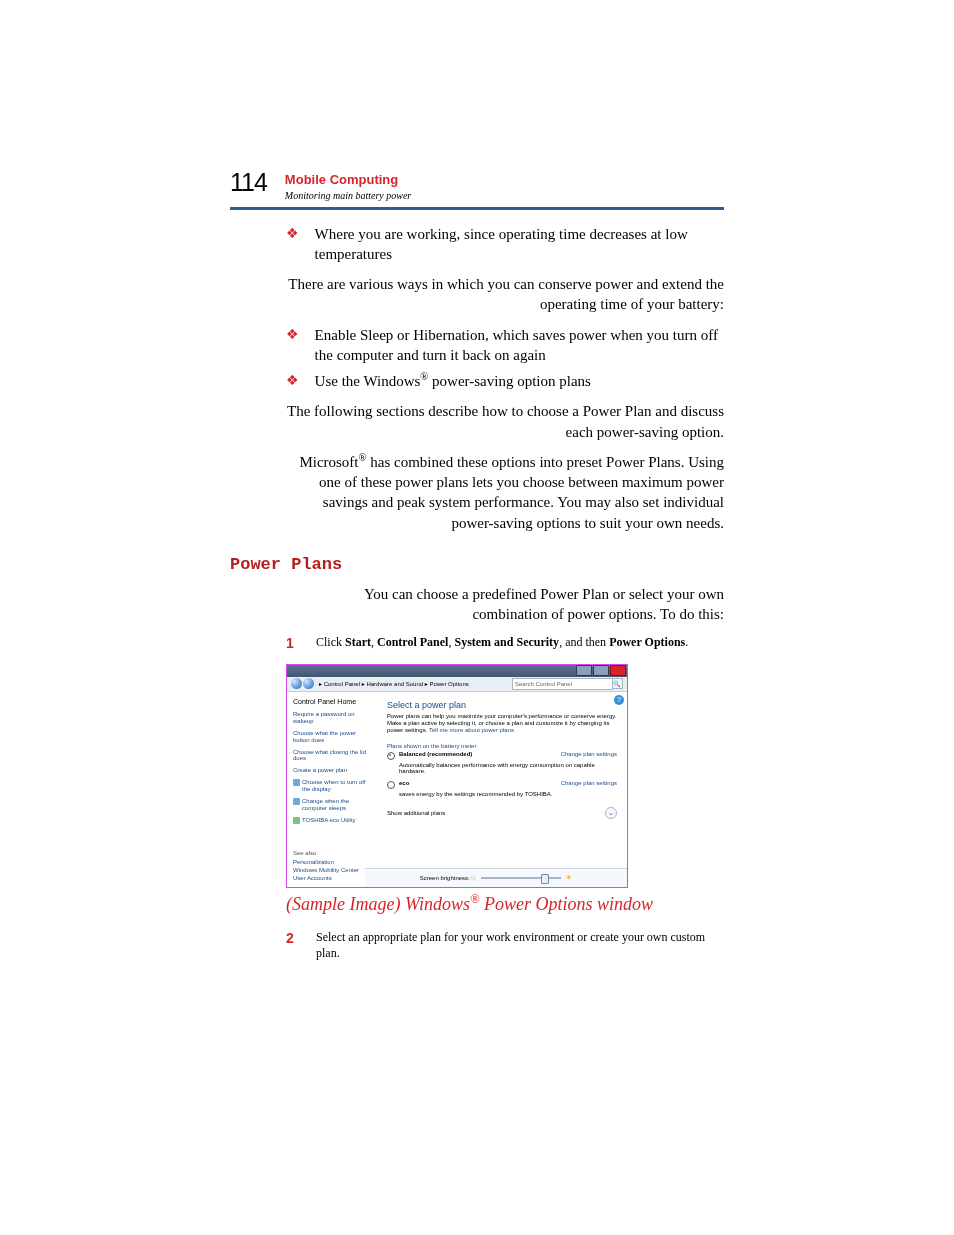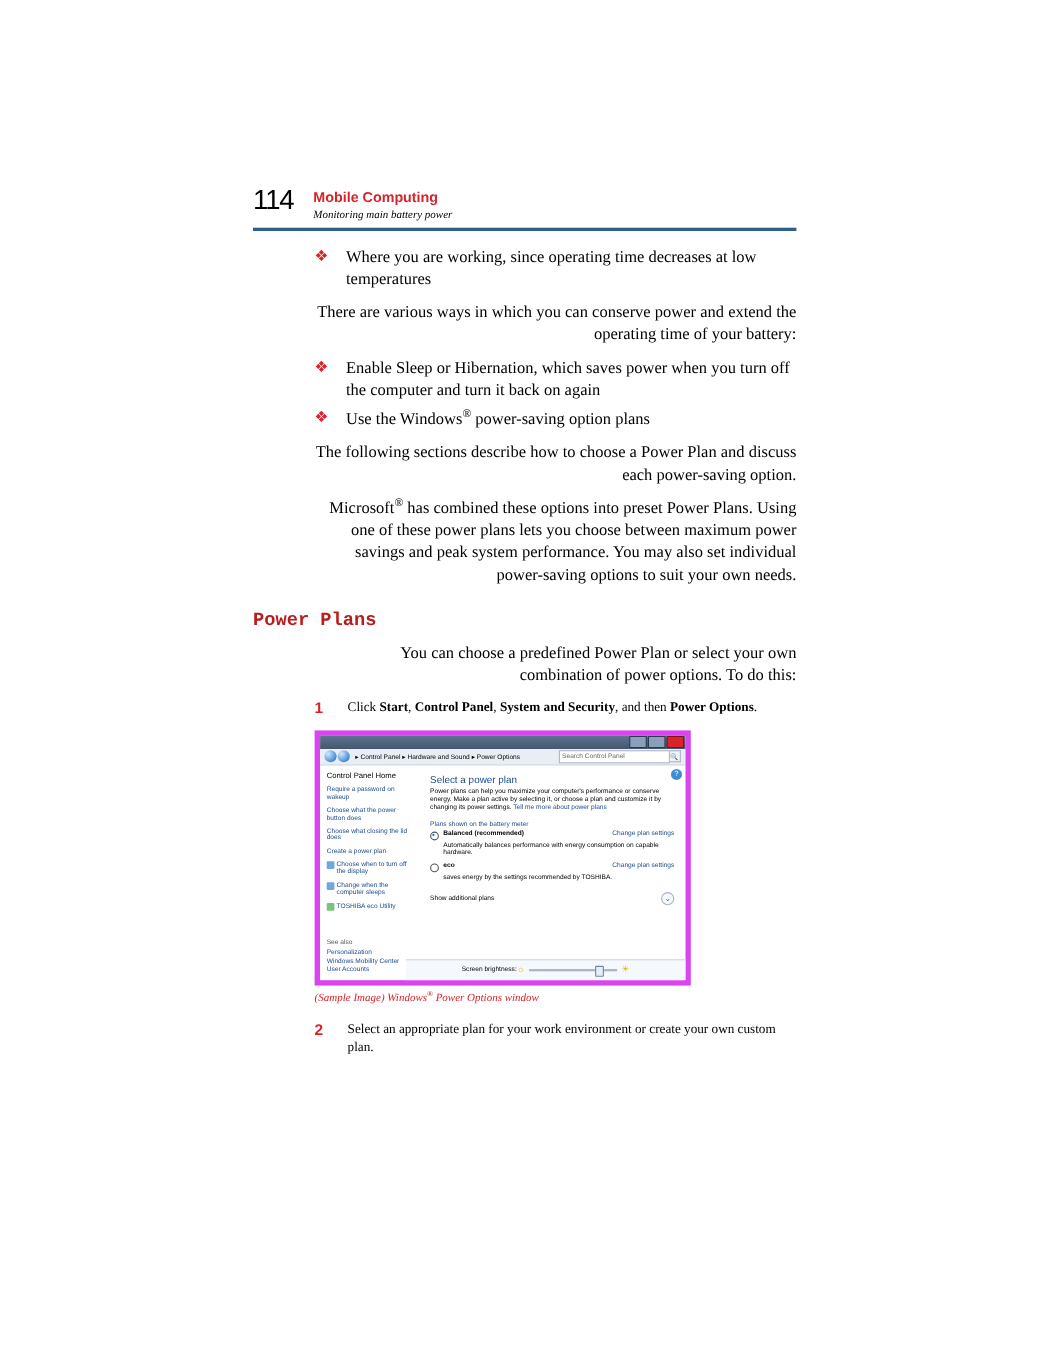--- a/index.html
+++ b/index.html
@@ -121,21 +121,21 @@
     margin-top: 4px;
     margin-bottom: 8px;
   }
 
   
   .figure {
     margin: 10px 0 4px 56px;
     width: 342px;
   }
   .fig-window {
-    border: 5px solid #d946ef;
+    border: 1px solid #d946ef;
     background: #fff;
     position: relative;
   }
   .fig-titlebar {
     height: 12px;
     background: linear-gradient(#5f7490,#44566f);
     display:flex;
     justify-content:flex-end;
     align-items:center;
     padding:0 1px;
@@ -223,21 +223,21 @@
   }
   .brightness-track{
     width:80px;height:2px;background:#a8b4c4;margin:0 4px;position:relative;
   }
   .brightness-thumb{
     position:absolute;top:-3px;left:60px;width:6px;height:8px;
     background:#e6eef7;border:1px solid #6a88aa;border-radius:1px;
   }
   .sun{color:#e6b800;font-size:8px;}
   .caption{
-    font-style:italic;color:#d9232a;font-size:10px;margin:6px 0 14px 56px;
+    font-style:italic;color:#d9232a;font-size:18px;margin:6px 0 14px 56px;
     font-family:"Times New Roman",Times,serif;
   }
 </style>
 </head>
 <body>
 
 <div class="page">
   <div class="header-row">
     <div class="page-num">114</div>
     <div class="header-titles">

